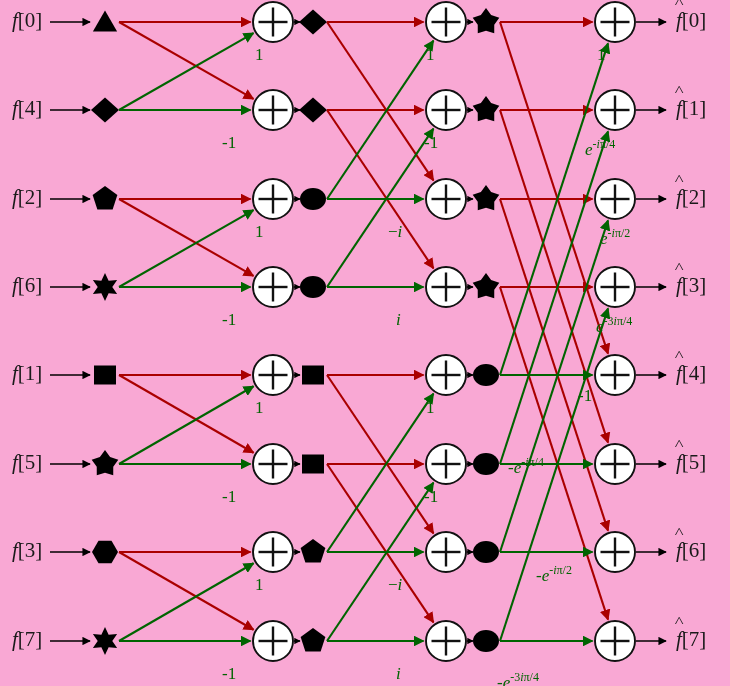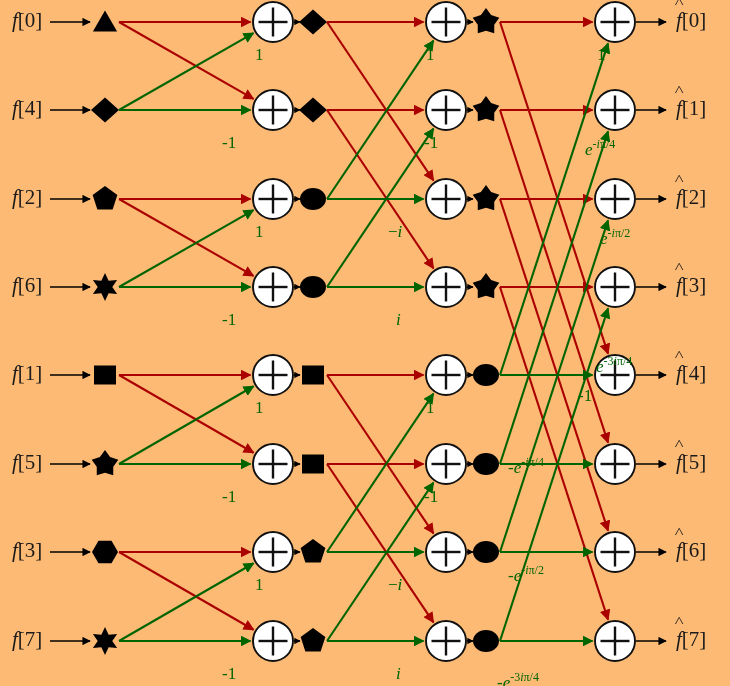--- a/index.html
+++ b/index.html
@@ -1,17 +1,17 @@
 <!DOCTYPE html>
 <html><head>
 <meta charset="utf-8">
 <style>
   html,body{margin:0;padding:0;background:#ffffff;}
   body{width:730px;height:686px;font-family:"Liberation Serif",serif;}
-  #stage{position:relative;width:730px;height:686px;overflow:hidden;background:#fdba74;}
+  #stage{position:relative;width:730px;height:686px;overflow:hidden;background:#f9a8d4;}
   svg#fft{position:absolute;left:0;top:0;width:730px;height:686px;}
   .lbl{position:absolute;font-family:"Liberation Serif",serif;white-space:nowrap;}
   .io-label{font-size:21px;font-style:italic;color:#1a1a1a;}
   .io-label .br{font-style:normal;}
   .w-label{font-size:17px;color:#006400;font-style:normal;}
   .w-label i{font-style:italic;}
   .w-label .exp{font-size:12px;vertical-align:super;font-style:italic;}
   .w-label .expn{font-size:12px;vertical-align:super;font-style:normal;}
   .hat{position:relative;display:inline-block;}
   .hat:before{content:"^";position:absolute;left:50%;top:-13px;transform:translateX(-48%) scaleX(1.25);font-size:15px;font-style:normal;}
@@ -350,19 +350,19 @@
       <div class="lbl w-label" style="left: 424px; top: 133px;">-1</div>
       <div class="lbl w-label" style="left: 388px; top: 222px;">−<i>i</i></div>
       <div class="lbl w-label" style="left: 396px; top: 310px;"><i>i</i></div>
       <div class="lbl w-label" style="left: 426px; top: 398px;">1</div>
       <div class="lbl w-label" style="left: 424px; top: 487px;">-1</div>
       <div class="lbl w-label" style="left: 388px; top: 575px;">−<i>i</i></div>
       <div class="lbl w-label" style="left: 396px; top: 664px;"><i>i</i></div>
       <div class="lbl w-label" style="left: 597px; top: 45px;">1</div>
       <div class="lbl w-label" style="left: 585px; top: 137px;"><i>e</i><span class="expn">-</span><span class="exp">i</span><span class="expn">π/4</span></div>
       <div class="lbl w-label" style="left: 600px; top: 226px;"><i>e</i><span class="expn">-</span><span class="exp">i</span><span class="expn">π/2</span></div>
-      <div class="lbl w-label" style="left: 596px; top: 314px; margin-top: 40px;"><i>e</i><span class="expn">-3</span><span class="exp">i</span><span class="expn">π/4</span></div>
+      <div class="lbl w-label" style="left: 596px; top: 314px;"><i>e</i><span class="expn">-3</span><span class="exp">i</span><span class="expn">π/4</span></div>
       <div class="lbl w-label" style="left: 578px; top: 386px;">-1</div>
       <div class="lbl w-label" style="left: 508px; top: 455px;">-<i>e</i><span class="expn">-</span><span class="exp">i</span><span class="expn">π/4</span></div>
-      <div class="lbl w-label" style="left: 508px; top: 563px;">-<i>e</i><span class="expn">-</span><span class="exp">i</span><span class="expn">π/2</span></div>
+      <div class="lbl w-label" style="left: 536px; top: 563px;">-<i>e</i><span class="expn">-</span><span class="exp">i</span><span class="expn">π/2</span></div>
       <div class="lbl w-label" style="left: 497px; top: 670px;">-<i>e</i><span class="expn">-3</span><span class="exp">i</span><span class="expn">π/4</span></div>
     </div>
 </div>
 
 </body></html>

